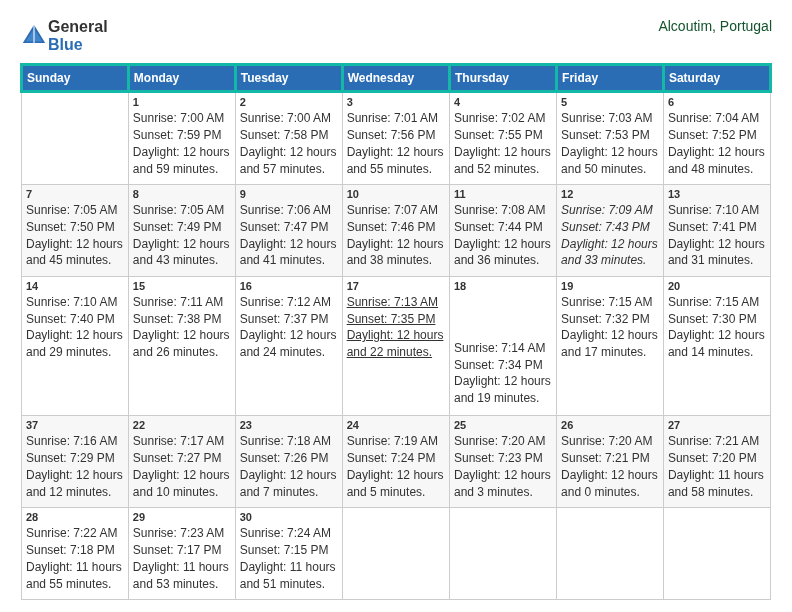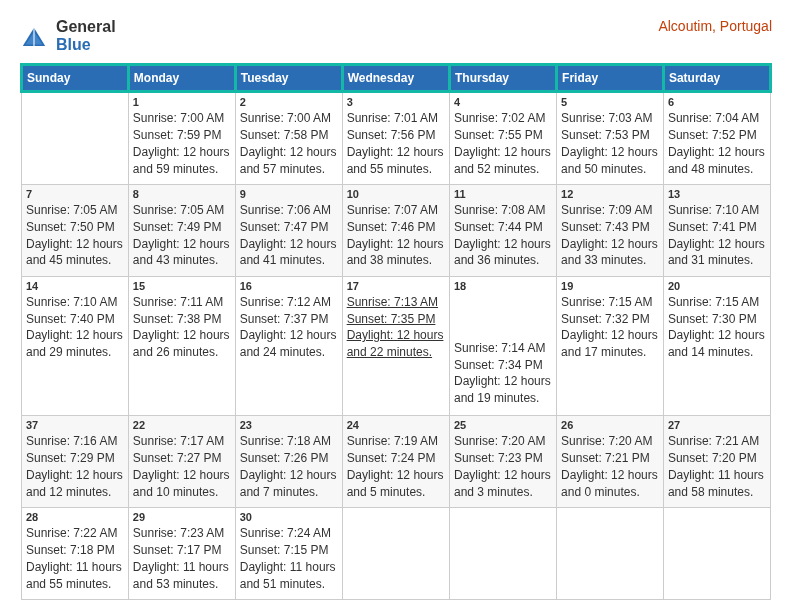--- a/index.html
+++ b/index.html
@@ -18,22 +18,22 @@
       flex-direction: column;
     }
     .header {
       display: flex;
       justify-content: space-between;
       align-items: flex-start;
       margin-bottom: 10px;
     }
     .logo {
       display: flex;
-      align-items: flex-end;
-      gap: 8px;
+      align-items: center;
+      gap: 0;
     }
     .logo-text {
       display: flex;
       flex-direction: column;
       line-height: 1.1;
     }
     .logo-general {
       font-size: 16px;
       font-weight: bold;
       color: #333;
@@ -50,21 +50,21 @@
     .title-block {
       text-align: right;
     }
     .month-title {
       font-size: 32px;
       font-weight: bold;
       color: #333;
     }
     .location {
       font-size: 14px;
-      color: #c2410c;
+      color: #14532d;
       text-align: right;
     }
     .calendar {
       width: 100%;
       border-collapse: collapse;
       flex: 1;
     }
     .calendar th {
       background: #2a6db5;
       color: #fff;
@@ -217,21 +217,21 @@
           </td>
           <td>
             <span class="day-num">11</span>
             <div class="day-info" style="white-space: pre-line;">Sunrise: 7:08 AM
 Sunset: 7:44 PM
 Daylight: 12 hours
 and 36 minutes.</div>
           </td>
           <td>
             <span class="day-num">12</span>
-            <div class="day-info" style="white-space: pre-line;">Sunrise: 7:09 AM
+            <div class="day-info" style="white-space: pre-line; font-style: italic;">Sunrise: 7:09 AM
 Sunset: 7:43 PM
 Daylight: 12 hours
 and 33 minutes.</div>
           </td>
           <td>
             <span class="day-num">13</span>
             <div class="day-info" style="white-space: pre-line;">Sunrise: 7:10 AM
 Sunset: 7:41 PM
 Daylight: 12 hours
 and 31 minutes.</div>

